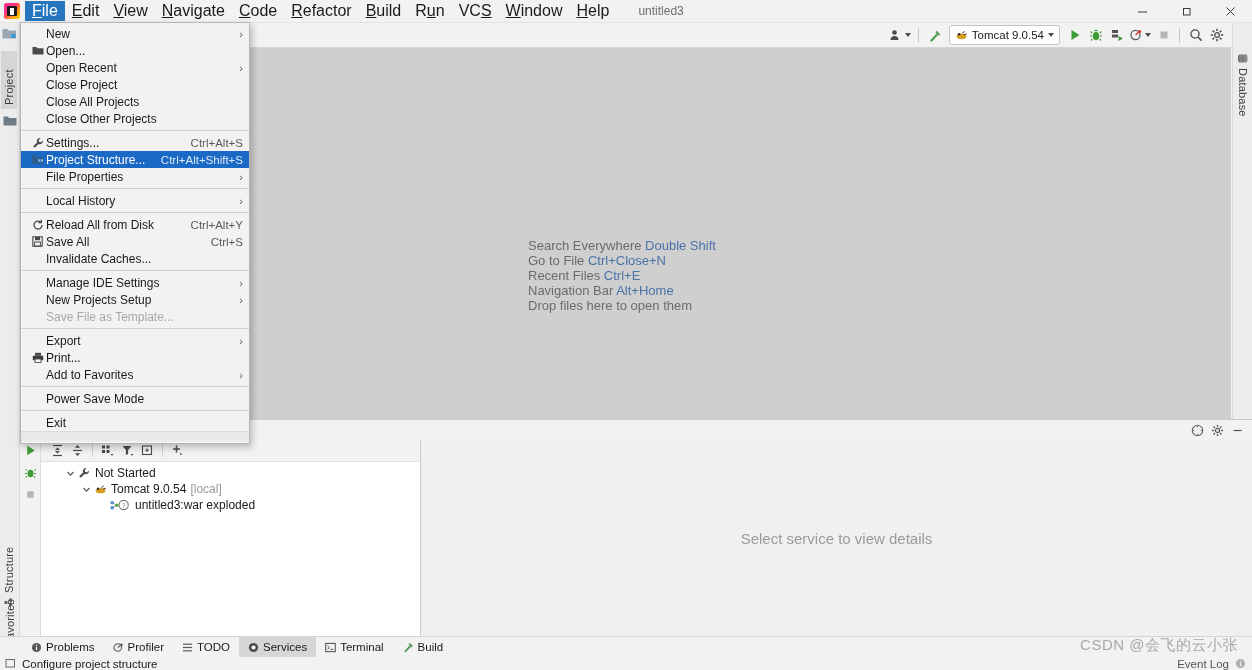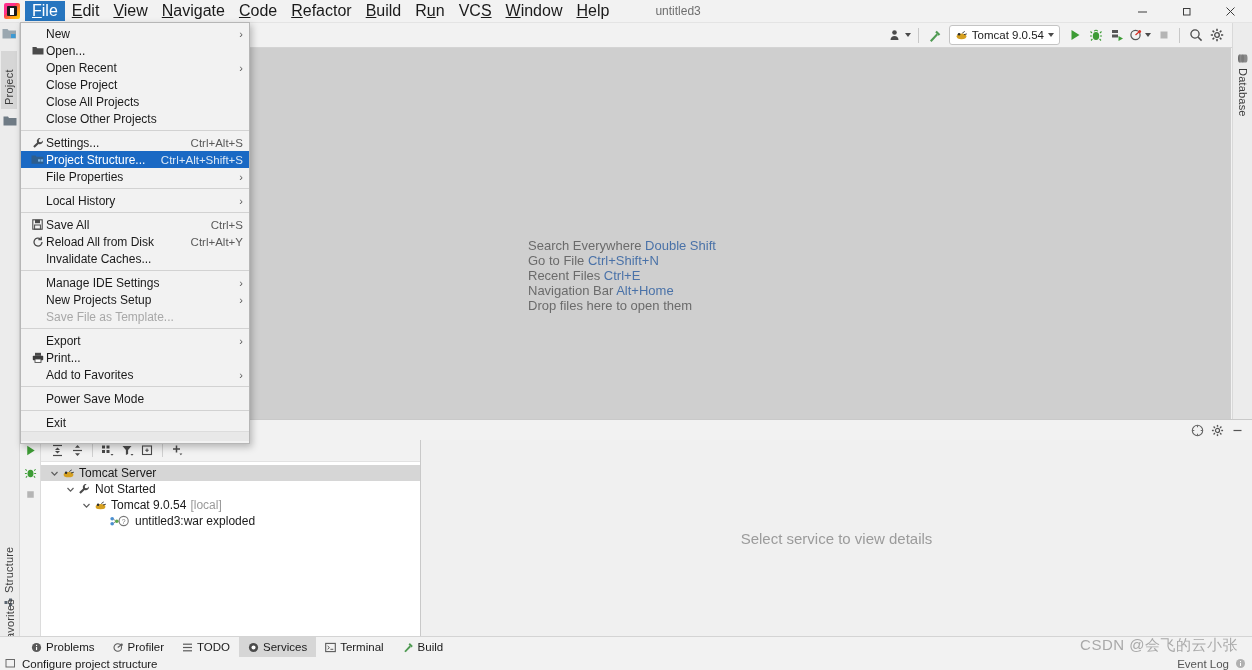--- a/index.html
+++ b/index.html
@@ -37,21 +37,21 @@
   .logo::before {
     content: ""; position: absolute; left: 6px; top: 5px; width: 4px; height: 7px;
     background: #fff; z-index: 2;
   }
   .menu-item {
     padding: 3px 7px; font-size: 16px; line-height: 14px; color: #1a1a1a;
     cursor: default; white-space: nowrap;
   }
   .menu-item.active { background: #2675bf; color: #fff; }
   .menu-item u { text-decoration: underline; }
-  .proj-name { margin-left: 39px; color: #6e6e6e; font-size: 12px; }
+  .proj-name { margin-left: 22px; color: #6e6e6e; font-size: 12px; }
   .wincontrols { margin-left: auto; display: flex; }
   .wc {
     width: 44px; height: 23px; display: flex; align-items: center;
     justify-content: center; color: #3c3c3c;
   }
 
   
   .toolbar {
     position: absolute; left: 0; top: 23px; width: 1252px; height: 25px;
     background: #f2f2f2; border-bottom: 1px solid #d4d4d4;
@@ -360,21 +360,21 @@
           <path d="M1 2 v6.5 a4 1.5 0 0 0 8 0 V2" fill="#8a8a8a"></path>
           <ellipse cx="5" cy="5.2" rx="4" ry="1.4" fill="#6b6b6b" opacity=".5"></ellipse>
         </svg>
       <span>Database</span>
     </div>
   </div>
 
   <div class="editor">
     <div class="editor-hints" id="editor-hints">
         <div class="hint"><span>Search Everywhere</span><span class="key"> Double Shift</span></div>
-        <div class="hint"><span>Go to File</span><span class="key"> Ctrl+Shift+N</span></div>
+        <div class="hint"><span>Go to File</span><span class="key"> Ctrl+Close+N</span></div>
         <div class="hint"><span>Recent Files</span><span class="key"> Ctrl+E</span></div>
         <div class="hint"><span>Navigation Bar</span><span class="key"> Alt+Home</span></div>
         <div class="hint"><span>Drop files here to open them</span></div>
       </div>
   </div>
 
   <div class="popup">
     <div id="file-menu">
         <div class="mrow">
           <span class="ico"></span>
@@ -434,38 +434,38 @@
         </div>
         <div class="msep"></div>
         <div class="mrow">
           <span class="ico"></span>
           <span class="lbl">Local History</span>
           <span class="arrow">›</span>
         </div>
         <div class="msep"></div>
         <div class="mrow">
           <span class="ico">
+            <svg xmlns="http://www.w3.org/2000/svg" width="12" height="12" viewBox="0 0 12 12">
+              <path d="M10 6 a4 4 0 1 1 -1.4 -3" fill="none" stroke="#4a4a4a" stroke-width="1.3"></path>
+              <path d="M9.3 0.7 v2.9 h-2.9" fill="none" stroke="#4a4a4a" stroke-width="1.3"></path>
+            </svg>
+          </span>
+          <span class="lbl">Reload All from Disk</span>
+          <span class="acc">Ctrl+Alt+Y</span>
+        </div>
+        <div class="mrow">
+          <span class="ico">
             <svg xmlns="http://www.w3.org/2000/svg" width="11" height="11" viewBox="0 0 11 11">
               <rect x="0.8" y="0.8" width="9.4" height="9.4" fill="none" stroke="#4a4a4a" stroke-width="1.1"></rect>
               <rect x="3" y="0.8" width="5" height="3.4" fill="#4a4a4a"></rect>
               <rect x="2.6" y="6" width="5.8" height="4.2" fill="none" stroke="#4a4a4a" stroke-width="1"></rect>
             </svg>
           </span>
           <span class="lbl">Save All</span>
           <span class="acc">Ctrl+S</span>
-        </div>
-        <div class="mrow">
-          <span class="ico">
-            <svg xmlns="http://www.w3.org/2000/svg" width="12" height="12" viewBox="0 0 12 12">
-              <path d="M10 6 a4 4 0 1 1 -1.4 -3" fill="none" stroke="#4a4a4a" stroke-width="1.3"></path>
-              <path d="M9.3 0.7 v2.9 h-2.9" fill="none" stroke="#4a4a4a" stroke-width="1.3"></path>
-            </svg>
-          </span>
-          <span class="lbl">Reload All from Disk</span>
-          <span class="acc">Ctrl+Alt+Y</span>
         </div>
         <div class="mrow">
           <span class="ico"></span>
           <span class="lbl">Invalidate Caches...</span>
         </div>
         <div class="msep"></div>
         <div class="mrow">
           <span class="ico"></span>
           <span class="lbl">Manage IDE Settings</span>
           <span class="arrow">›</span>
@@ -607,35 +607,20 @@
         </div>
         <div class="tti-sep"></div>
         <div class="tti">
           <svg width="13" height="13" viewBox="0 0 13 13">
               <path d="M5.5 1.5 v7 M2 5 h7" stroke="#4a4a4a" stroke-width="1.5"></path>
               <path d="M8.5 9.5 l1.4 1.7 l1.4 -1.7z" fill="#4a4a4a"></path>
             </svg>
         </div>
       </div>
       <div class="tree" id="svc-tree">
-          <div class="trow sel" style="padding-left: 8px;">
-            <span class="tw">
-              <svg xmlns="http://www.w3.org/2000/svg" width="9" height="9" viewBox="0 0 9 9">
-                <path d="M1.5 3 L4.5 6.2 L7.5 3" fill="none" stroke="#5e5e5e" stroke-width="1.2"></path>
-              </svg>
-            </span>
-            <span class="ticon">
-              <svg xmlns="http://www.w3.org/2000/svg" width="13" height="12" viewBox="0 0 16 14">
-                <ellipse cx="8" cy="9" rx="6" ry="3.3" fill="#d5a021"></ellipse>
-                <circle cx="5" cy="6.8" r="1.5" fill="#2d2d2d"></circle>
-                <path d="M9 5.2 l3 -2 M11 7 l3.6 -1" stroke="#2d2d2d" stroke-width="1.1" fill="none"></path>
-              </svg>
-            </span>
-            <span>Tomcat Server</span>
-          </div>
           <div class="trow" style="padding-left: 24px;">
             <span class="tw">
               <svg xmlns="http://www.w3.org/2000/svg" width="9" height="9" viewBox="0 0 9 9">
                 <path d="M1.5 3 L4.5 6.2 L7.5 3" fill="none" stroke="#5e5e5e" stroke-width="1.2"></path>
               </svg>
             </span>
             <span class="ticon">
               <svg xmlns="http://www.w3.org/2000/svg" width="12" height="12" viewBox="0 0 12 12">
                 <path d="M8.6 1.2 a3 3 0 0 0 -3.5 4.2 L1.2 9.3 l1.5 1.5 l3.9 -3.9 a3 3 0 0 0 4.2 -3.5 L9.2 5.2 L7 5 L6.8 2.8 z" fill="#4a4a4a"></path>
               </svg>

